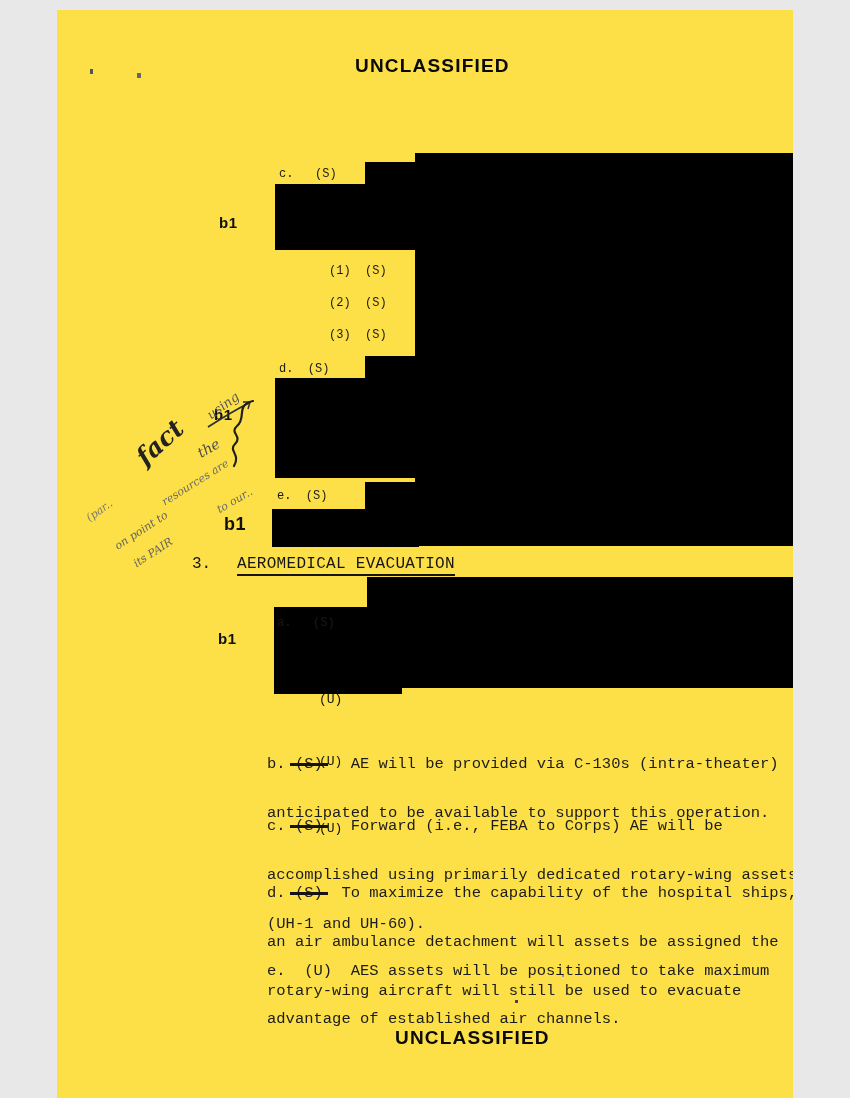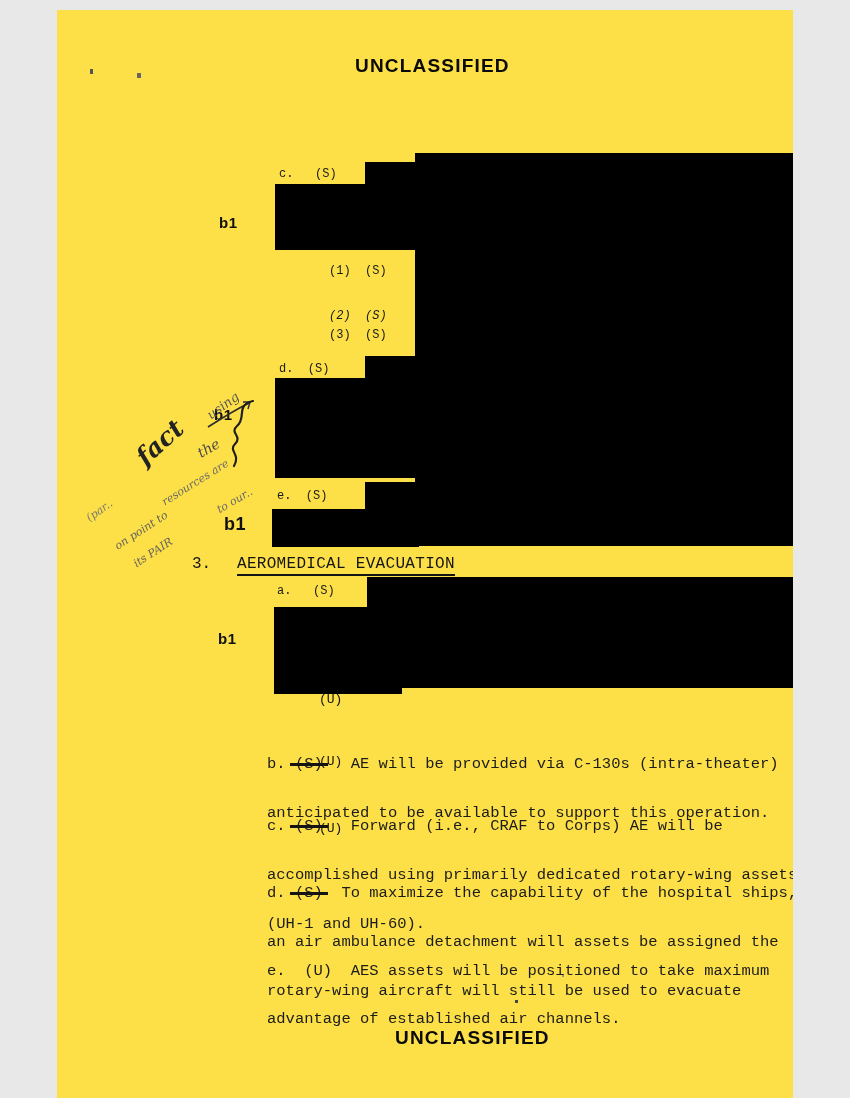--- a/index.html
+++ b/index.html
@@ -54,21 +54,21 @@
   <div class="abs redact" style="left:358px;top:143px;width:468px;height:393px;"></div>
   <div class="abs redact" style="left:308px;top:152px;width:54px;height:88px;"></div>
   <div class="abs redact" style="left:218px;top:174px;width:144px;height:66px;"></div>
   <div class="abs redact" style="left:308px;top:346px;width:54px;height:122px;"></div>
   <div class="abs redact" style="left:218px;top:368px;width:144px;height:100px;"></div>
   <div class="abs redact" style="left:308px;top:472px;width:54px;height:64px;"></div>
   <div class="abs redact" style="left:215px;top:499px;width:147px;height:38px;"></div>
 
   <div class="abs mono rowlabel" style="left:222px;top:156px;">c.   (S)</div>
   <div class="abs mono rowlabel" style="left:272px;top:253px;">(1)  (S)</div>
-  <div class="abs mono rowlabel" style="left:272px;top:298px;font-style:italic;">(2)  (S)</div>
+  <div class="abs mono rowlabel" style="left:272px;top:285px;">(2)  (S)</div>
   <div class="abs mono rowlabel" style="left:272px;top:317px;">(3)  (S)</div>
   <div class="abs mono rowlabel" style="left:222px;top:351px;">d.  (S)</div>
   <div class="abs mono rowlabel" style="left:220px;top:478px;">e.  (S)</div>
 
   <div class="abs sans b1" style="left:162px;top:204px;">b1</div>
   <div class="abs sans b1" style="left:157px;top:396px;">b1</div>
   <div class="abs sans b1" style="left:167px;top:504px;font-size:18px;">b1</div>
   <div class="abs sans b1" style="left:161px;top:620px;">b1</div>
 
   <svg class="abs" style="left:148px;top:390px;" width="48" height="30">
@@ -90,31 +90,31 @@
     <span class="hw" style="left:26px;top:136px;font-size:11px;transform:rotate(-33deg);color:#5f5f5f;">on point to</span>
     <span class="hw" style="left:46px;top:158px;font-size:11px;transform:rotate(-33deg);color:#5f5f5f;">its PAIR</span>
   </div>
 
   <div class="abs mono heading-num" style="left:135px;top:545px;">3.</div>
   <div class="abs mono heading-title" style="left:180px;top:545px;">AEROMEDICAL EVACUATION</div>
 
   <div class="abs redact" style="left:310px;top:567px;width:493px;height:31px;"></div>
   <div class="abs redact" style="left:217px;top:597px;width:586px;height:81px;"></div>
   <div class="abs redact" style="left:217px;top:677px;width:128px;height:7px;"></div>
-  <div class="abs mono rowlabel" style="left:220px;top:573px;">a.   (S)</div>
+  <div class="abs mono rowlabel" style="left:220px;top:605px;">a.   (S)</div>
 
   <div class="abs mono para" style="left:210px;top:697px;">
     <span class="umark" style="left:52px;top:-14px;">(U)</span>
     <div class="line"><span>b. </span><span class="struck">(S)</span><span>   AE will be provided via C-130s (intra-theater)</span></div>
     <div class="line">anticipated to be available to support this operation.</div>
   </div>
 
   <div class="abs mono para" style="left:210px;top:759px;">
     <span class="umark" style="left:52px;top:-14px;">(U)</span>
-    <div class="line"><span>c. </span><span class="struck">(S)</span><span>   Forward (i.e., CRAF to Corps) AE will be</span></div>
+    <div class="line"><span>c. </span><span class="struck">(S)</span><span>   Forward (i.e., FEBA to Corps) AE will be</span></div>
     <div class="line">accomplished using primarily dedicated rotary-wing assets</div>
     <div class="line">(UH-1 and UH-60).</div>
   </div>
 
   <div class="abs mono para" style="left:210px;top:826px;">
     <span class="umark" style="left:52px;top:-14px;">(U)</span>
     <div class="line"><span>d. </span><span class="struck">(S)</span><span>  To maximize the capability of the hospital ships,</span></div>
     <div class="line">an air ambulance detachment will assets be assigned the</div>
     <div class="line">rotary-wing aircraft will still be used to evacuate</div>
   </div>

